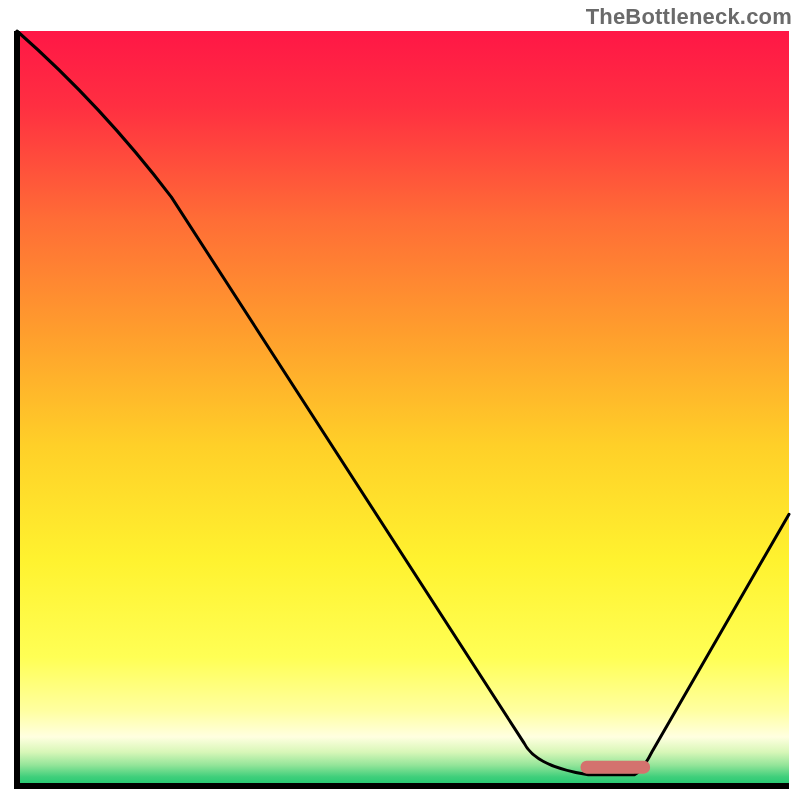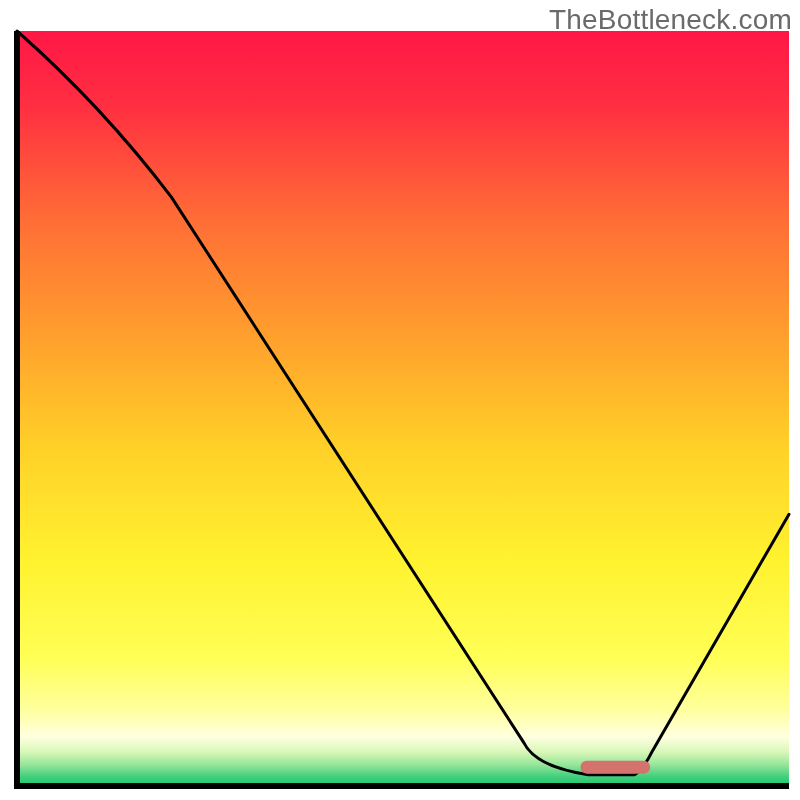--- a/index.html
+++ b/index.html
@@ -13,22 +13,22 @@
   }
   .stage {
     position: relative;
     width: 800px;
     height: 800px;
   }
   .watermark {
     position: absolute;
     top: 4px;
     right: 8px;
-    font-size: 28px;
-    font-weight: 400;
+    font-size: 22px;
+    font-weight: 700;
     color: #6a6a6a;
     letter-spacing: 0.2px;
   }
   svg {
     position: absolute;
     left: 0;
     top: 0;
   }
 </style>
 </head>

